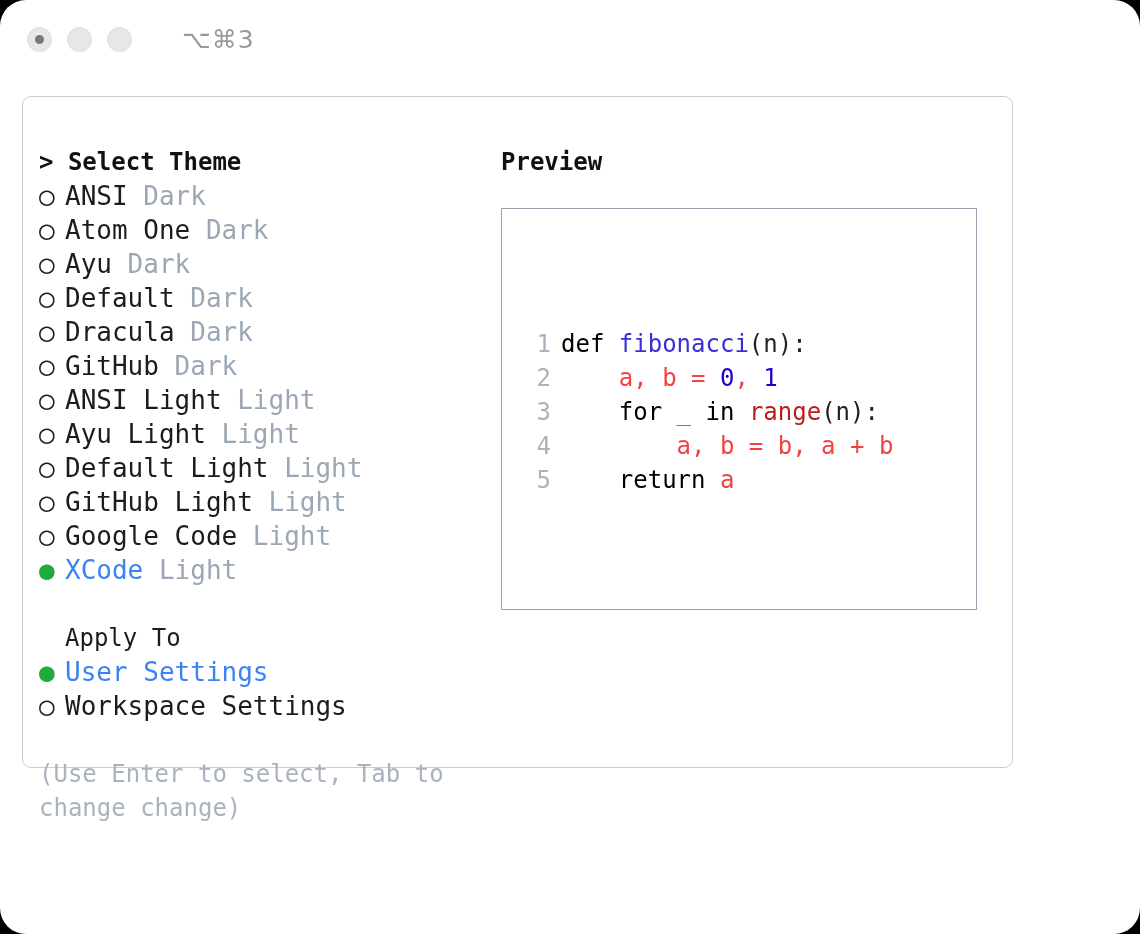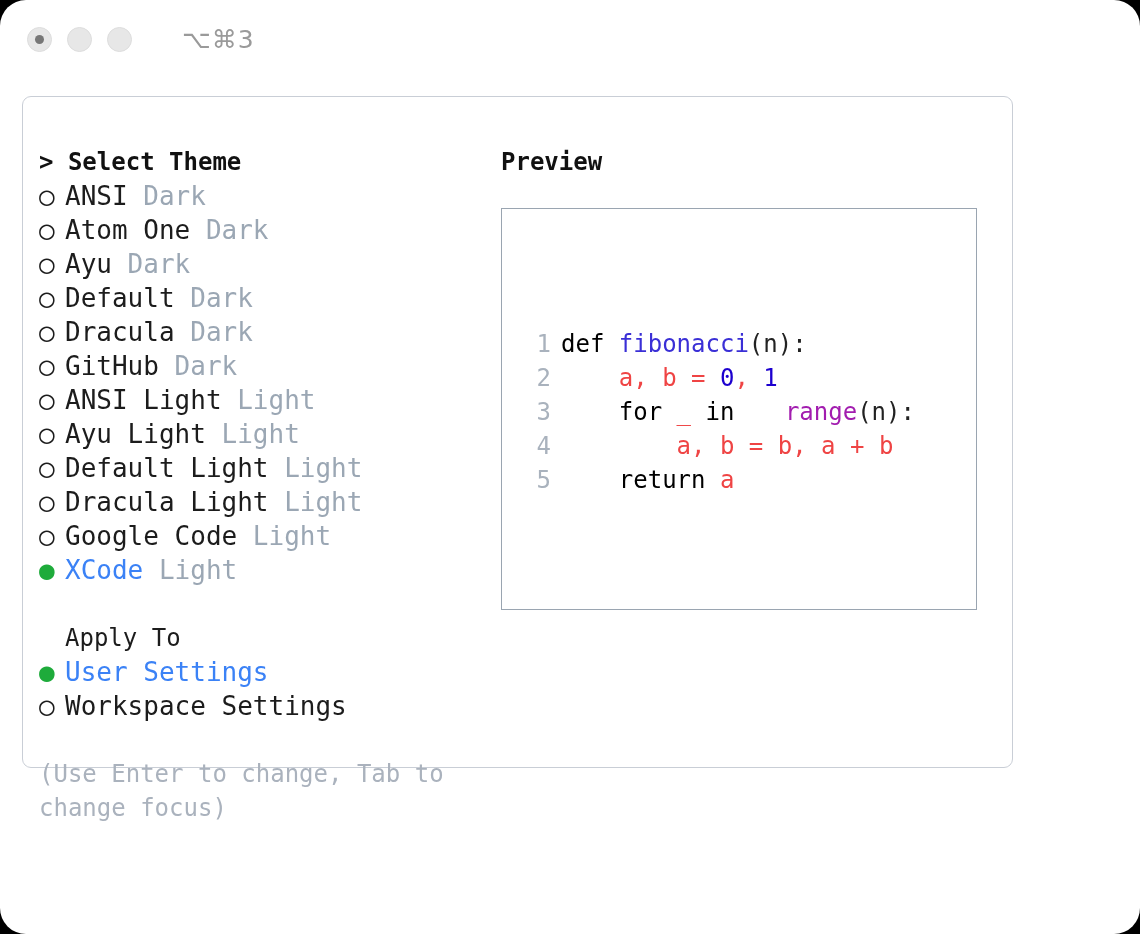--- a/index.html
+++ b/index.html
@@ -167,21 +167,21 @@
   .code-line { white-space: pre; }
   .ln {
     color: #a9b2bd;
     display: inline-block;
     width: 28px;
     text-align: right;
     margin-right: 10px;
   }
   .kw   { color: #000000; }
   .fn   { color: #3a2fd6; }
-  .call { color: #a21caf; margin-left: 36px; }
+  .call { color: #b91c1c; }
   .num  { color: #1c00cf; }
   .id   { color: #ef4444; }
   .punc { color: #222222; }
 
   .gap-block { height: 34px; }
 
   .diff-ctx { color: #808080; }
   .diff-del { color: #c01818; }
   .diff-add { color: #12bb12; }
 </style>
@@ -208,35 +208,35 @@
         <div id="theme-list">
             <div class="theme-row"><span class="marker">○</span><span class="name">ANSI</span><span class="variant"> Dark</span></div>
             <div class="theme-row"><span class="marker">○</span><span class="name">Atom One</span><span class="variant"> Dark</span></div>
             <div class="theme-row"><span class="marker">○</span><span class="name">Ayu</span><span class="variant"> Dark</span></div>
             <div class="theme-row"><span class="marker">○</span><span class="name">Default</span><span class="variant"> Dark</span></div>
             <div class="theme-row"><span class="marker">○</span><span class="name">Dracula</span><span class="variant"> Dark</span></div>
             <div class="theme-row"><span class="marker">○</span><span class="name">GitHub</span><span class="variant"> Dark</span></div>
             <div class="theme-row"><span class="marker">○</span><span class="name">ANSI Light</span><span class="variant"> Light</span></div>
             <div class="theme-row"><span class="marker">○</span><span class="name">Ayu Light</span><span class="variant"> Light</span></div>
             <div class="theme-row"><span class="marker">○</span><span class="name">Default Light</span><span class="variant"> Light</span></div>
-            <div class="theme-row"><span class="marker">○</span><span class="name">Dracula Light</span><span class="variant"> Light</span></div>
+            <div class="theme-row"><span class="marker">○</span><span class="name">GitHub Light</span><span class="variant"> Light</span></div>
             <div class="theme-row"><span class="marker">○</span><span class="name">Google Code</span><span class="variant"> Light</span></div>
             <div class="theme-row selected"><span class="marker">●</span><span class="name">XCode</span><span class="variant"> Light</span></div>
           </div>
 
         <div class="spacer-sm"></div>
 
         <div class="apply-head">Apply To</div>
 
         <div id="apply-list">
             <div class="theme-row selected"><span class="marker">●</span><span class="name">User Settings</span></div>
             <div class="theme-row"><span class="marker">○</span><span class="name">Workspace Settings</span></div>
           </div>
 
-        <div class="hint">(Use Enter to change, Tab to change focus)</div>
+        <div class="hint">(Use Enter to select, Tab to change change)</div>
       </div>
 
       <div class="right-col">
         <div class="preview-title">Preview</div>
 
         <div class="preview-box">
           <div class="code-area">
             <div id="code-lines"><div class="code-line"><span class="ln">1</span><span class="kw">def </span><span class="fn">fibonacci</span><span class="punc">(n):</span></div><div class="code-line"><span class="ln">2</span><span class="id">    a, b = </span><span class="num">0</span><span class="id">, </span><span class="num">1</span></div><div class="code-line"><span class="ln">3</span><span class="id">    </span><span class="kw">for</span><span class="id"> _ </span><span class="kw">in</span><span class="id"> </span><span class="call">range</span><span class="punc">(n):</span></div><div class="code-line"><span class="ln">4</span><span class="id">        a, b = b, a + b</span></div><div class="code-line"><span class="ln">5</span><span class="id">    </span><span class="kw">return</span><span class="id"> a</span></div></div>
             <div class="gap-block"></div>
           </div>

